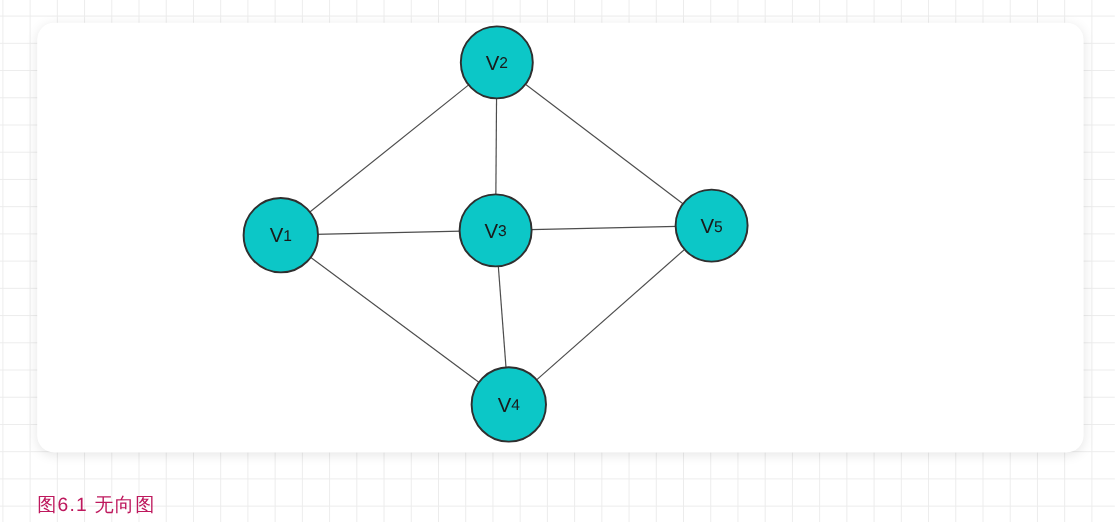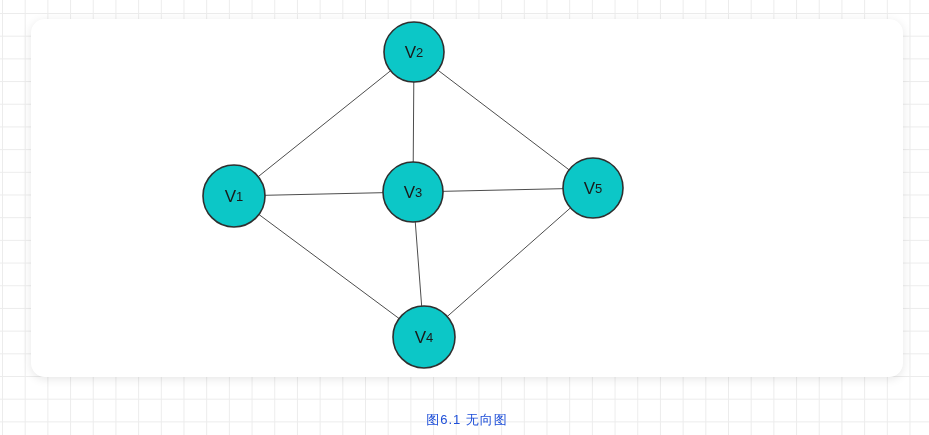--- a/index.html
+++ b/index.html
@@ -34,24 +34,23 @@
     left: 0;
     top: 0;
     width: 929px;
     height: 435px;
   }
   .figure-caption {
     position: absolute;
     left: 31px;
     top: 411px;
     width: 872px;
-    text-align: center;
-    font-size: 13px;
+    font-size: 16px;
     letter-spacing: 1px;
-    color: #1d4ed8;
+    color: #be185d;
     font-family: "Liberation Sans", "DejaVu Sans", sans-serif;
   }
 </style>
 </head>
 <body>
 
 <div class="canvas-card"></div>
 
 <svg class="graph-svg" viewBox="0 0 929 435" xmlns="http://www.w3.org/2000/svg">
   <g id="edges-layer">

